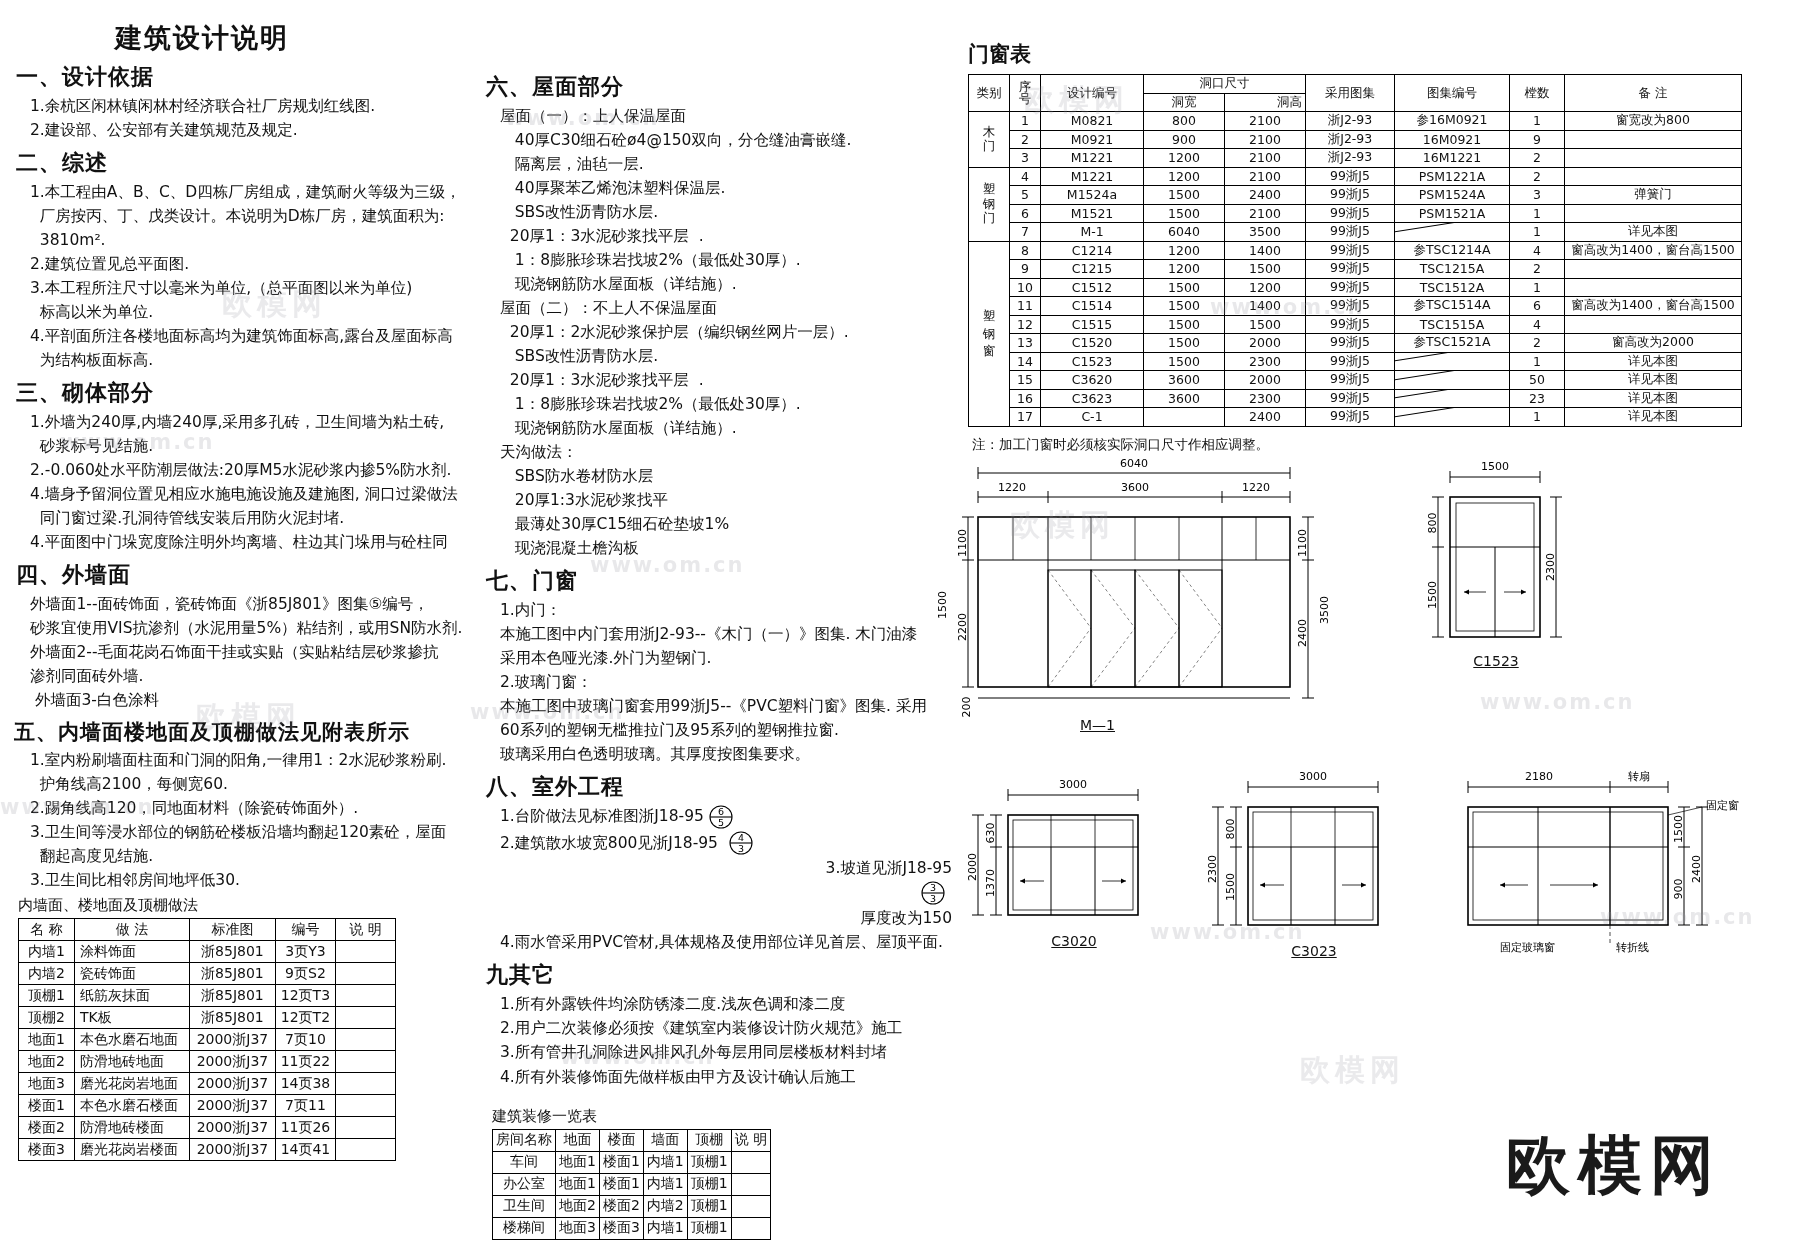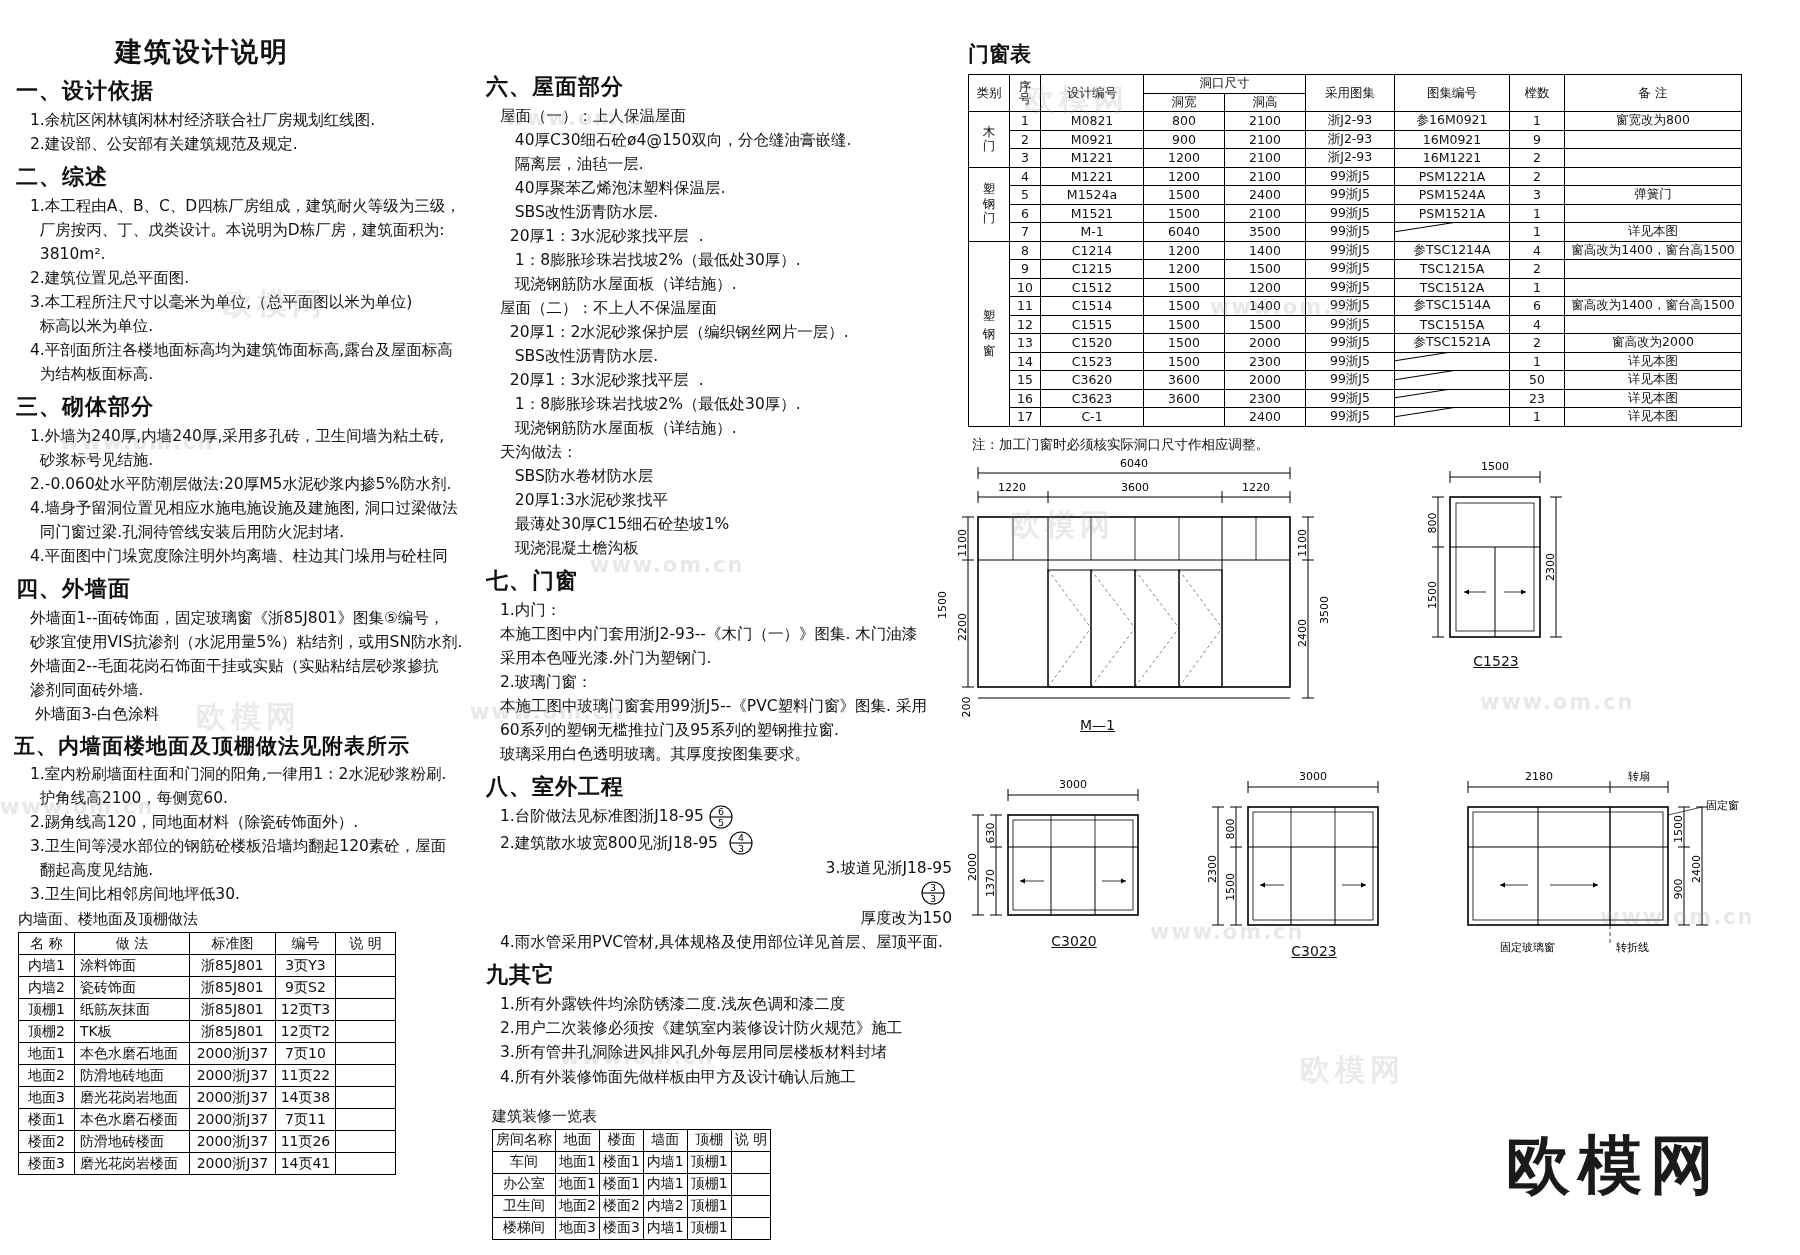--- a/index.html
+++ b/index.html
@@ -12,21 +12,21 @@
     overflow:hidden;
   }
   .sheet{position:absolute;inset:0;}
 
   
   .h1{font-size:27px;font-weight:bold;letter-spacing:2px;}
   .h2{font-size:22px;font-weight:bold;letter-spacing:1px;}
   .p{font-size:15.5px;line-height:1.55;white-space:pre;}
 
   
-  #col1{position:absolute;left:12px;top:34px;width:440px;}
+  #col1{position:absolute;left:12px;top:20px;width:440px;}
   #col2{position:absolute;left:482px;top:66px;width:470px;}
   #col3{position:absolute;left:950px;top:28px;width:840px;}
 
   .sec{margin-top:4px;}
   .sec .sec-title{margin:6px 0 2px 4px;}
   .lines{margin-left:18px;}
   .lines .ln{display:block;}
 
   
   table{border-collapse:collapse;}
@@ -59,21 +59,21 @@
   #dw-title{font-size:21px;font-weight:bold;margin:12px 0 6px 18px;}
   #dw-table{margin-left:18px;}
   #dw-table td,#dw-table th{
     border:1px solid #000;font-size:12.5px;height:17.5px;
     text-align:center;padding:0 3px;white-space:nowrap;font-weight:normal;
   }
   #dw-table .cat{width:34px;}
   #dw-table .idx{width:24px;}
   #dw-table .code{width:96px;}
   #dw-table .w{width:74px;}
-  #dw-table .h{width:74px;}
+  #dw-table .h{width:74px;text-align:right;}
   #dw-table .atlas{width:82px;}
   #dw-table .anum{width:108px;}
   #dw-table .qty{width:48px;}
   #dw-table .note{width:170px;}
   .diag{position:relative;overflow:hidden;}
   .diag:after{
     content:"";position:absolute;left:-4px;top:50%;width:130%;height:1px;
     background:#000;transform-origin:left center;transform:rotate(-9deg);
   }
   #dw-note{font-size:13.5px;margin:9px 0 0 22px;}
@@ -137,21 +137,21 @@
         <span class="p ln">2.-0.060处水平防潮层做法:20厚M5水泥砂浆内掺5%防水剂.</span>
         <span class="p ln">4.墙身予留洞位置见相应水施电施设施及建施图, 洞口过梁做法</span>
         <span class="p ln">  同门窗过梁.孔洞待管线安装后用防火泥封堵.</span>
         <span class="p ln">4.平面图中门垛宽度除注明外均离墙、柱边其门垛用与砼柱同</span>
       </div>
     </div>
 
     <div class="sec">
       <div class="h2 sec-title">四、外墙面</div>
       <div class="lines">
-        <span class="p ln">外墙面1--面砖饰面，固定玻璃窗《浙85J801》图集⑤编号，</span>
+        <span class="p ln">外墙面1--面砖饰面，瓷砖饰面《浙85J801》图集⑤编号，</span>
         <span class="p ln">砂浆宜使用VIS抗渗剂（水泥用量5%）粘结剂，或用SN防水剂.</span>
         <span class="p ln">外墙面2--毛面花岗石饰面干挂或实贴（实贴粘结层砂浆掺抗</span>
         <span class="p ln">渗剂同面砖外墙.</span>
         <span class="p ln"> 外墙面3-白色涂料</span>
       </div>
     </div>
 
     <div class="sec">
       <div class="h2 sec-title" style="font-size:21px;margin-left:2px;">五、内墙面楼地面及顶棚做法见附表所示</div>
       <div class="lines">

